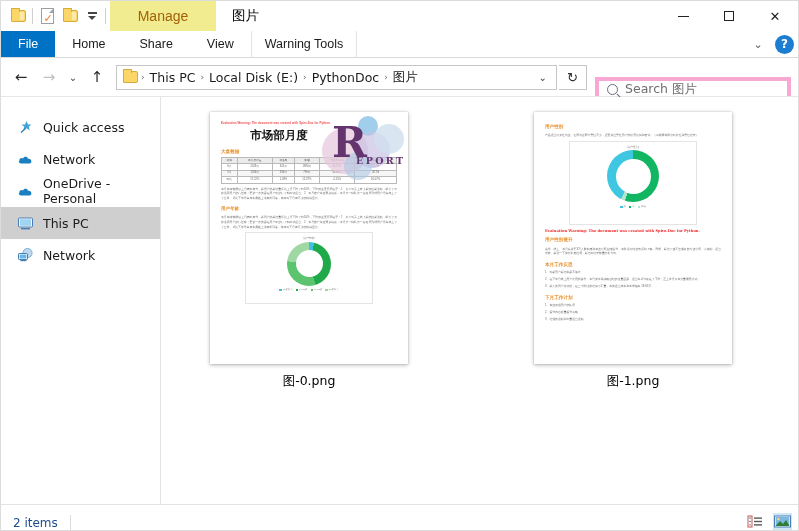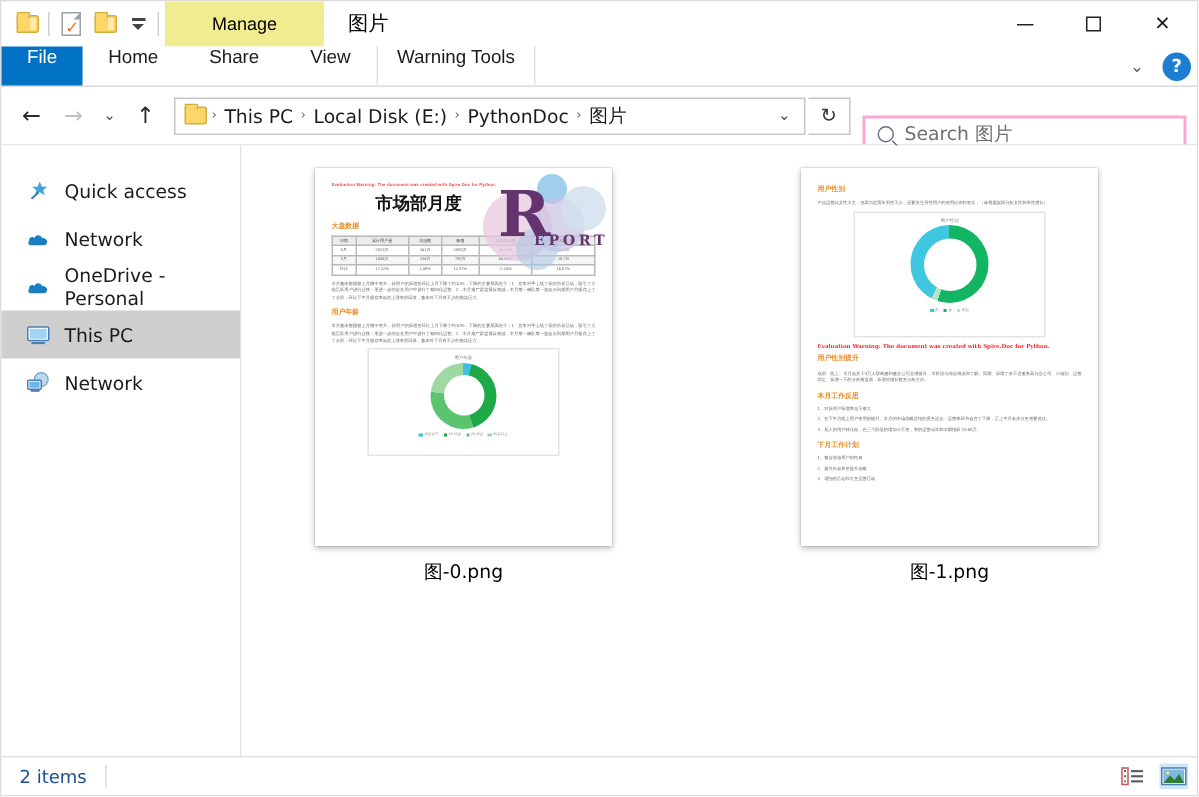--- a/index.html
+++ b/index.html
@@ -84,21 +84,21 @@
   .qat-caret-bar b {
     display:block; width:0;height:0;margin-top:2px;
     border-left:4px solid transparent;border-right:4px solid transparent;
     border-top:4px solid #444;
   }
 
   .ctx-tab {
     background: #f2ec90;
     min-width: 106px;
     display:flex; align-items:center; justify-content:center;
-    font-size: 12px; color:#000000;
+    font-size: 14px; color:#a16207;
     margin-left: 4px;
   }
   .win-title {
     display:flex; align-items:center;
     padding-left: 16px;
     font-size: 13.5px; color:#000;
     font-family: "DejaVu Sans", "Liberation Sans", sans-serif;
     flex: 1;
   }
   .win-controls { display:flex; align-items:stretch; }
@@ -115,21 +115,21 @@
   .ribbonbar {
     height: 27px;
     display:flex; align-items:stretch;
     background:#ffffff;
     border-bottom:1px solid #dadada;
     position:relative;
     flex:none;
   }
   .tab {
     padding: 0 17px;
-    display:flex; 
+    display:flex; align-items:center;
     font-size: 12.5px; color:#1b1b1b;
   }
   .tab.file {
     background:#0072c6; color:#ffffff;
     padding: 0 17px;
     font-size:12.5px;
   }
   .tab.contextual {
     border-left:1px solid #e3e3e3;
     border-right:1px solid #e3e3e3;
@@ -192,22 +192,22 @@
   .crumb-sep { color:#6b6b6b; font-size:9px; padding:0 1px; font-family:"DejaVu Sans",sans-serif;}
   .crumb-drop { margin-left:auto; font-size:10px; color:#444; padding:0 5px;
                 font-family:"DejaVu Sans",sans-serif;}
   .refresh-btn {
     width:28px;height:25px;border:1px solid #c6c6c6;border-left:none;
     display:flex;align-items:center;justify-content:center;
     font-size:13px;color:#333;background:#fff;
     font-family:"DejaVu Sans",sans-serif;
   }
   .searchbox {
-    width: 216px; height:25px;
-    border:2px solid #f9a8d4; background:#fff;
+    width: 196px; height:25px;
+    border:4px solid #f9a8d4; background:#fff;
     display:flex;align-items:center;gap:7px;
     padding:0 8px; margin-left:6px; flex:none;margin-top:24px;
   }
   .search-icon {
     width:11px;height:11px;border:1.3px solid #6b6b82;border-radius:50%;
     position:relative; flex:none;
   }
   .search-icon::after{
     content:"";position:absolute;right:-4px;bottom:-3px;width:5px;height:1.3px;
     background:#6b6b82;transform:rotate(45deg);
@@ -327,21 +327,21 @@
     font-size:3.7px; color:#ef2b2b; font-weight:bold; margin:4px 0 2px 0;
     white-space:nowrap; overflow:hidden;
     font-family:"DejaVu Serif","Liberation Serif",serif;
   }
   .olist { font-size:2.85px; color:#6a6a6a; line-height:1.75; margin-top:2px; }
 
   
   .statusbar {
     height: 26px;
     border-top:1px solid #e3e3e3;
-    display:flex; align-items:center;
+    display:flex; align-items:flex-end;
     padding: 0 6px 0 12px;
     background:#ffffff;
     flex:none;
   }
   .status-text { font-size:12px; color:#1b4e8e;
                  font-family:"DejaVu Sans","Liberation Sans",sans-serif;}
   .status-sep { width:1px; height:15px; background:#dcdcdc; margin-left:12px; }
   .view-toggles { margin-left:auto; display:flex; gap:7px; align-items:center; }
   .vt { width:19px;height:17px; position:relative; }
   .vt.active { background:#cfe6f7; }

